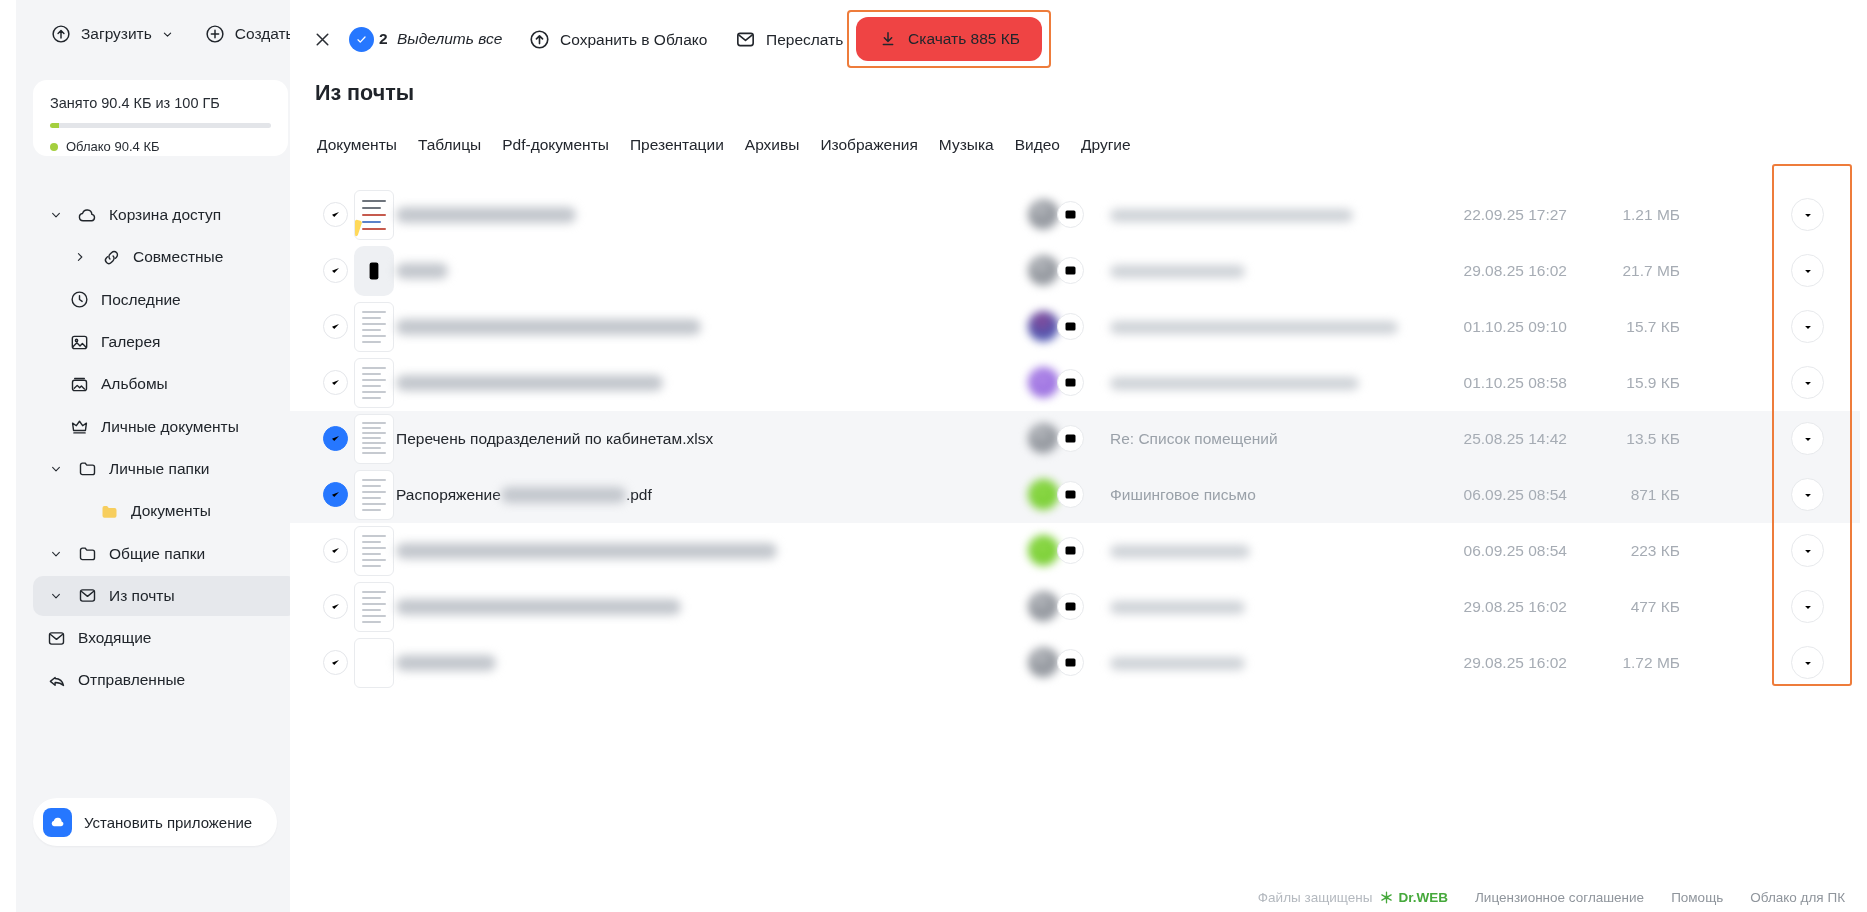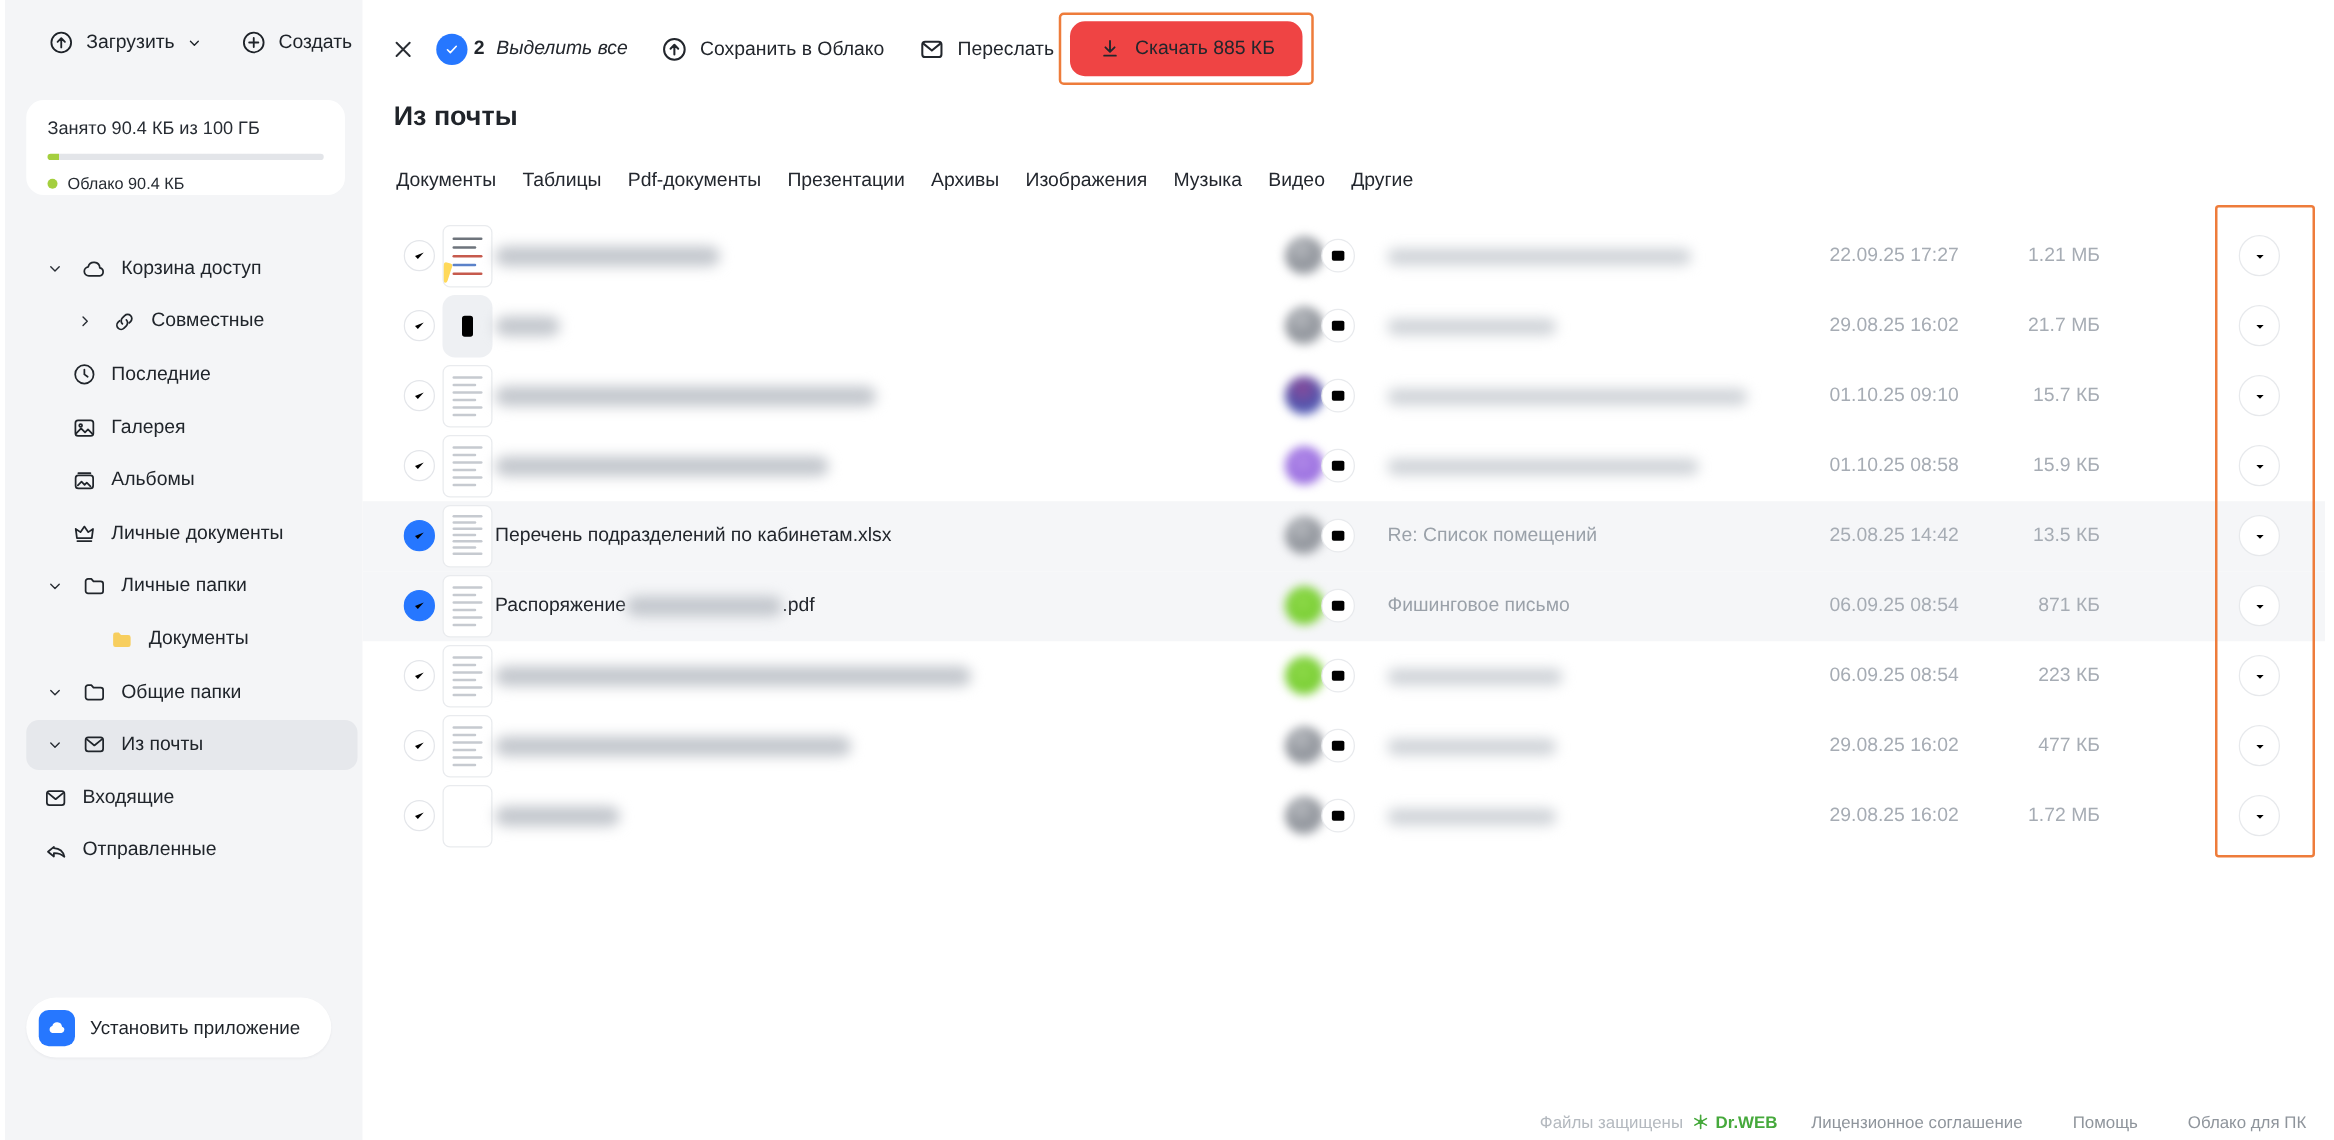--- a/index.html
+++ b/index.html
@@ -5,21 +5,21 @@
   html,body{margin:0;padding:0;background:#fff;}
   body{width:1867px;height:912px;overflow:hidden;font-family:"Liberation Sans",sans-serif;color:#22262c;-webkit-font-smoothing:antialiased;}
   .app{position:relative;width:1867px;height:912px;overflow:hidden;}
 
   
   .ic{display:inline-flex;align-items:center;justify-content:center;}
   .ic svg{fill:none;stroke:currentColor;stroke-width:1.6;stroke-linecap:round;stroke-linejoin:round;}
   .ic svg.sfill{fill:currentColor;stroke:none;}
 
   
-  .sidebar{position:absolute;left:4px;top:0;width:290px;height:912px;background:#f4f5f7;}
+  .sidebar{position:absolute;left:16px;top:0;width:290px;height:912px;background:#f4f5f7;}
   .side-top{position:absolute;left:34px;top:23px;display:flex;gap:30px;}
   .side-btn{display:flex;align-items:center;gap:9px;font-size:15.5px;color:#1e2329;cursor:pointer;}
   .bic svg{width:22px;height:22px;}
   .bchev svg{width:13px;height:13px;stroke-width:2;}
 
   .storage{position:absolute;left:17px;top:80px;width:221px;height:48px;background:#fff;border-radius:14px;padding:15px 17px 13px;}
   .storage-title{font-size:14.5px;color:#272c33;}
   .sbar{margin-top:12px;height:5px;border-radius:3px;background:linear-gradient(90deg,var(--progress_green,#a4cf3e) 0 9px,#e3e5e9 9px);}
   .scloud{margin-top:11px;display:flex;align-items:center;gap:8px;font-size:13px;color:#272c33;}
   .sdot{width:8px;height:8px;border-radius:50%;background:var(--progress_green,#a4cf3e);}
@@ -59,21 +59,21 @@
   .tb-fwd{left:444px;}
   .tbic svg{width:23px;height:23px;stroke-width:1.7;}
   .tb-orange{position:absolute;left:557px;top:10px;width:200px;height:54px;border:2.5px solid var(--highlight,#ee7c3b);border-radius:4px;display:grid;place-items:center;}
   .tb-pill{display:flex;align-items:center;gap:10px;background:#ef4444;border-radius:12px;height:44px;padding:0 22px;font-size:15.5px;cursor:pointer;white-space:nowrap;}
   .pic svg{width:20px;height:20px;stroke-width:1.8;}
 
   .page-title{position:absolute;left:25px;top:81px;margin:0;font-size:21.5px;font-weight:600;color:#20242a;}
   .tabs{position:absolute;left:27px;top:136px;display:flex;gap:21px;font-size:15.5px;color:#23272e;}
   .tab{cursor:pointer;white-space:nowrap;}
 
-  .rows{position:absolute;left:0;top:177px;right:7px;}
+  .rows{position:absolute;left:0;top:187px;right:7px;}
   .row{position:relative;height:56px;}
   .row.sel{background:#f5f6f8;}
   .cb{position:absolute;left:33px;top:15px;width:25px;height:25px;border-radius:50%;background:#fff;border:1.5px solid #e4e6ea;display:grid;place-items:center;color:#c9cdd3;box-sizing:border-box;cursor:pointer;}
   .cb svg{width:13px;height:13px;stroke-width:2.2;}
   .cb.on{background:var(--accent,#2677ff);border-color:var(--accent,#2677ff);color:#fff;}
   .thumb{position:absolute;left:64px;top:3px;width:40px;height:50px;background:#fff;border:1px solid #e9ebee;border-radius:6px;box-sizing:border-box;overflow:hidden;}
   .thumb .ln{position:absolute;left:7px;right:7px;height:2px;border-radius:1px;background:#c6cad0;}
   .t-colored .ln:nth-child(1),.t-colored .ln:nth-child(2){background:#6e747c;}
   .t-colored .ln:nth-child(3),.t-colored .ln:nth-child(5){background:#c65a4d;}
   .t-colored .ln:nth-child(4){background:#5b82c9;}
@@ -672,21 +672,21 @@
               <svg viewBox="0 0 24 24">
                 <g stroke="var(--drweb_green)" stroke-width="2.1">
                   <path d="M12 3.5v17M4.6 7.8l14.8 8.4M19.4 7.8 4.6 16.2"></path>
                 </g>
                 <circle cx="12" cy="12" r="3.1" fill="var(--drweb_green)" stroke="none"></circle>
               </svg>
             </span>
           <b>Dr.WEB</b>
         </span>
       </span>
-      <span id="flinks" style="display:flex;gap:40px">
+      <span id="flinks" style="display:flex;gap:27px">
           <span class="flink">Лицензионное соглашение</span>
           <span class="flink">Помощь</span>
           <span class="flink">Облако для ПК</span>
         </span>
     </footer>
 
   </main>
 </div>
 
 </body></html>

